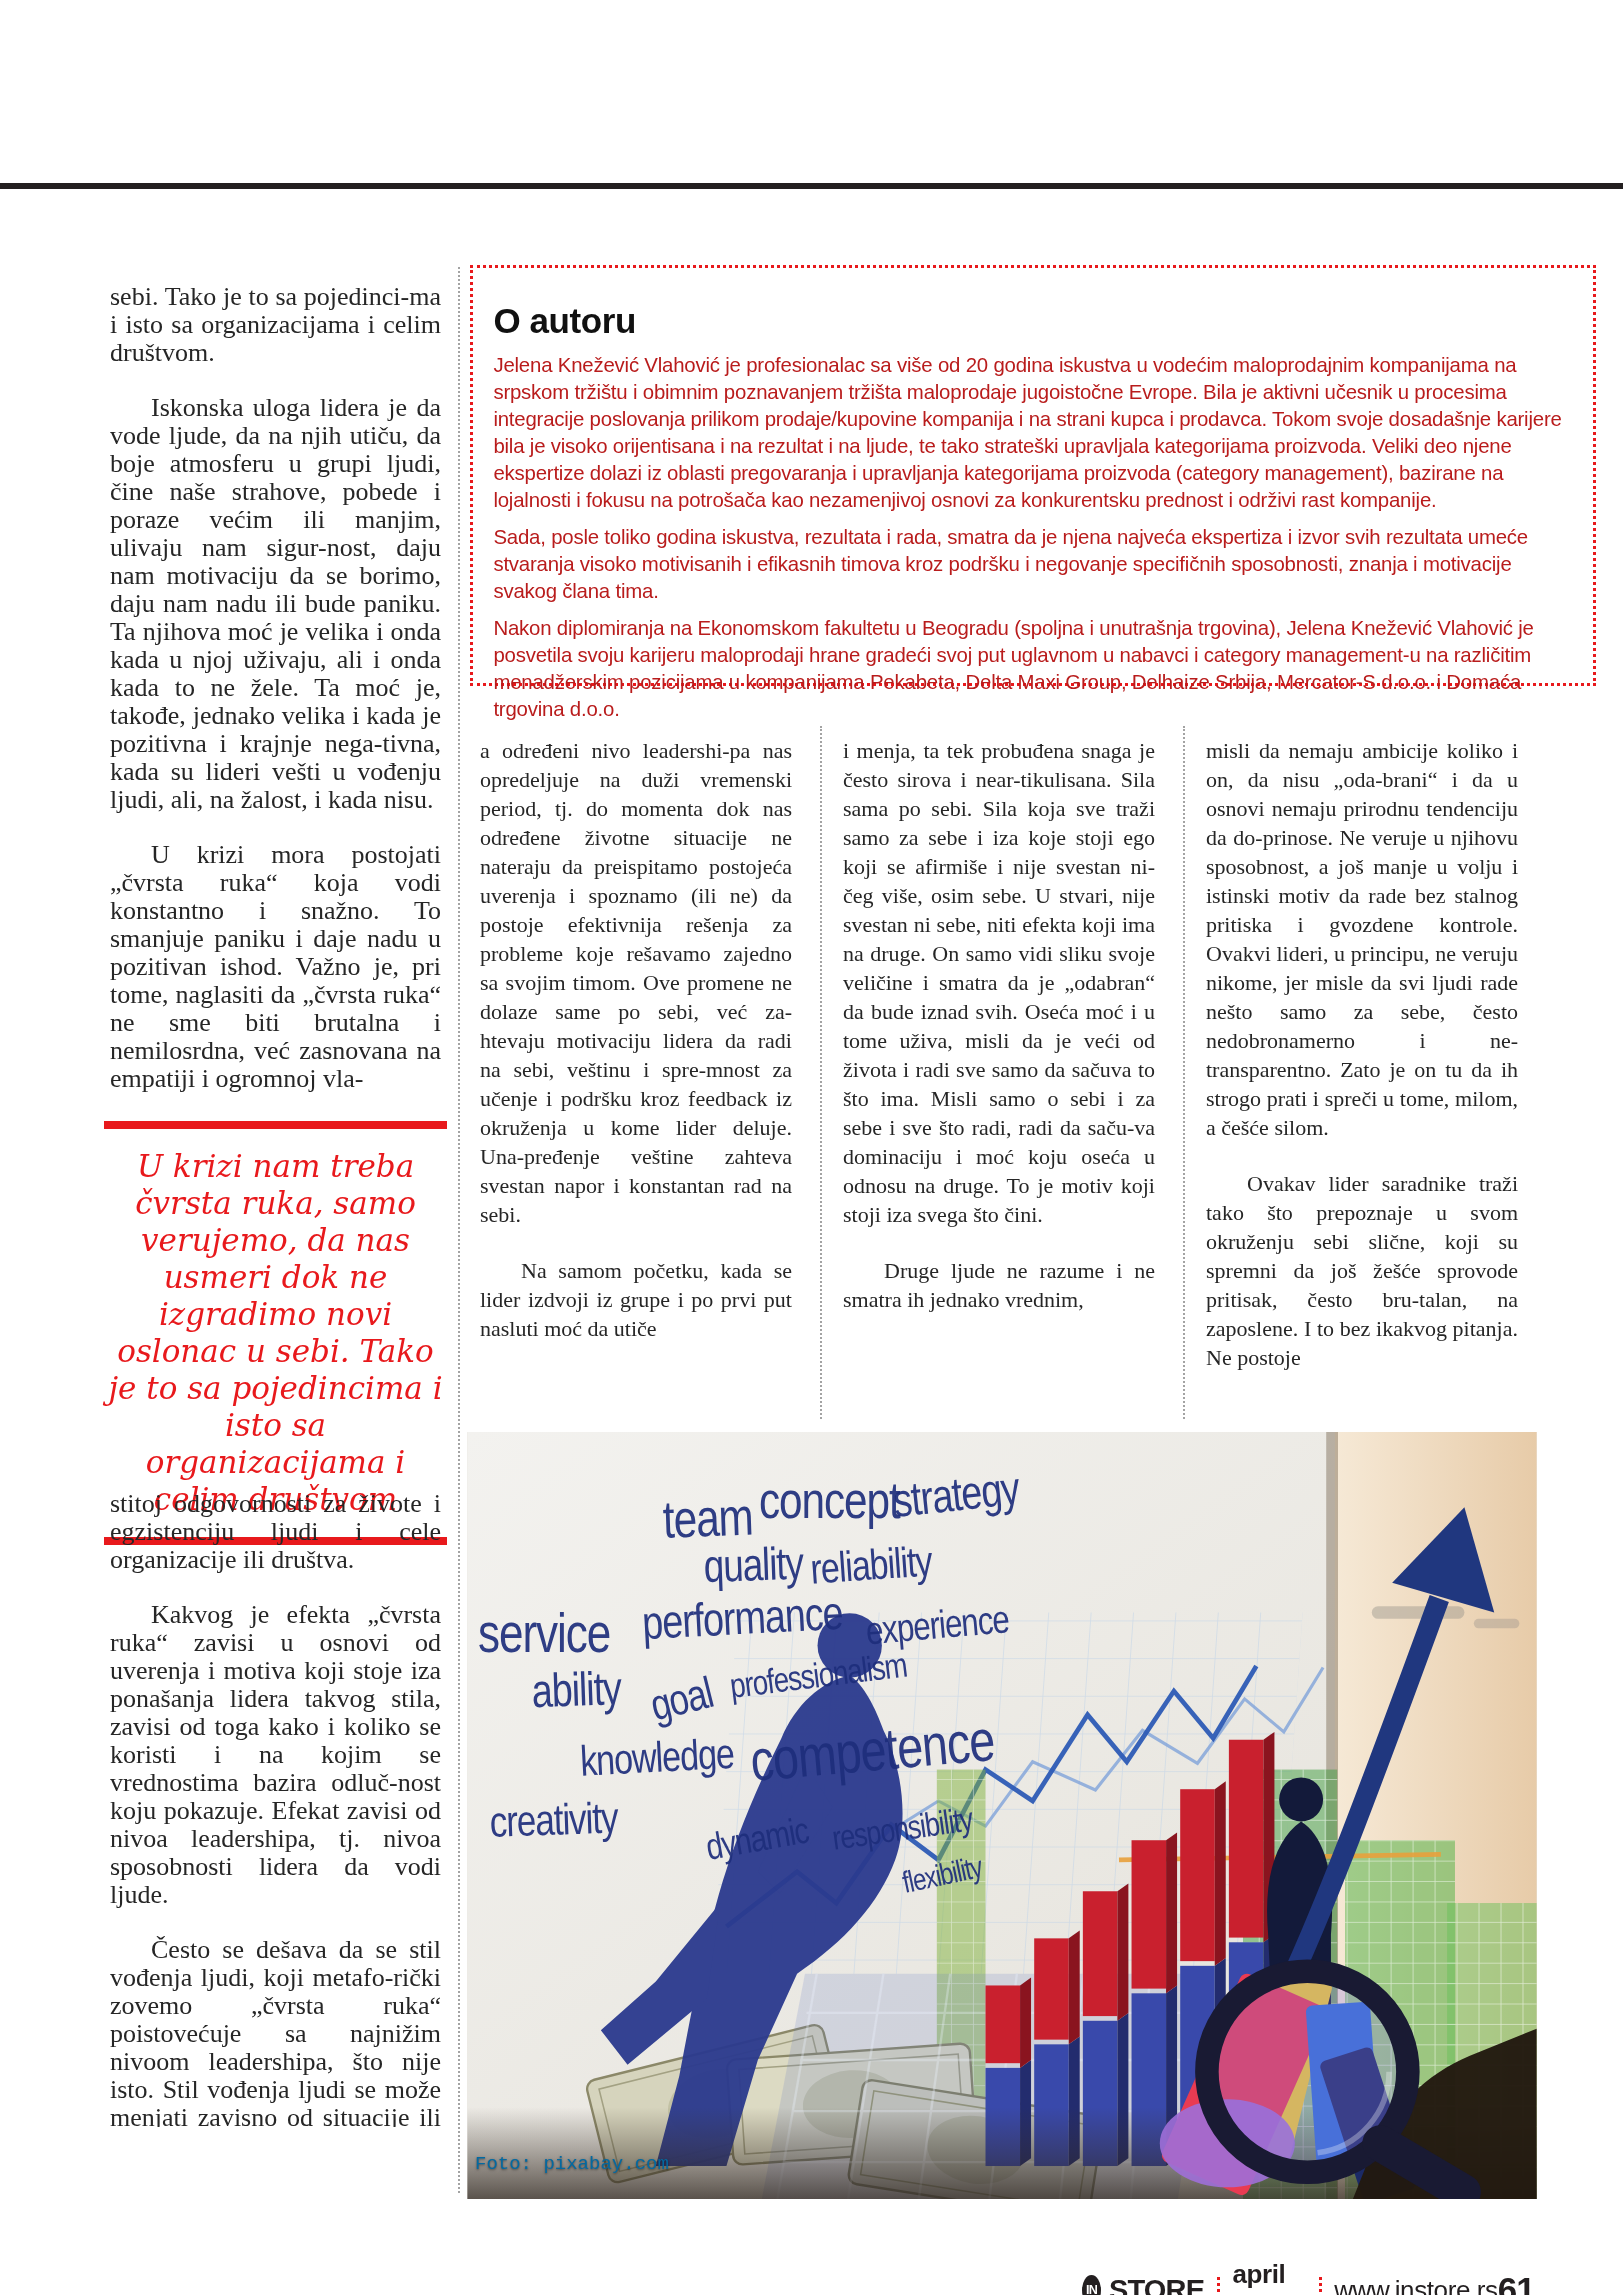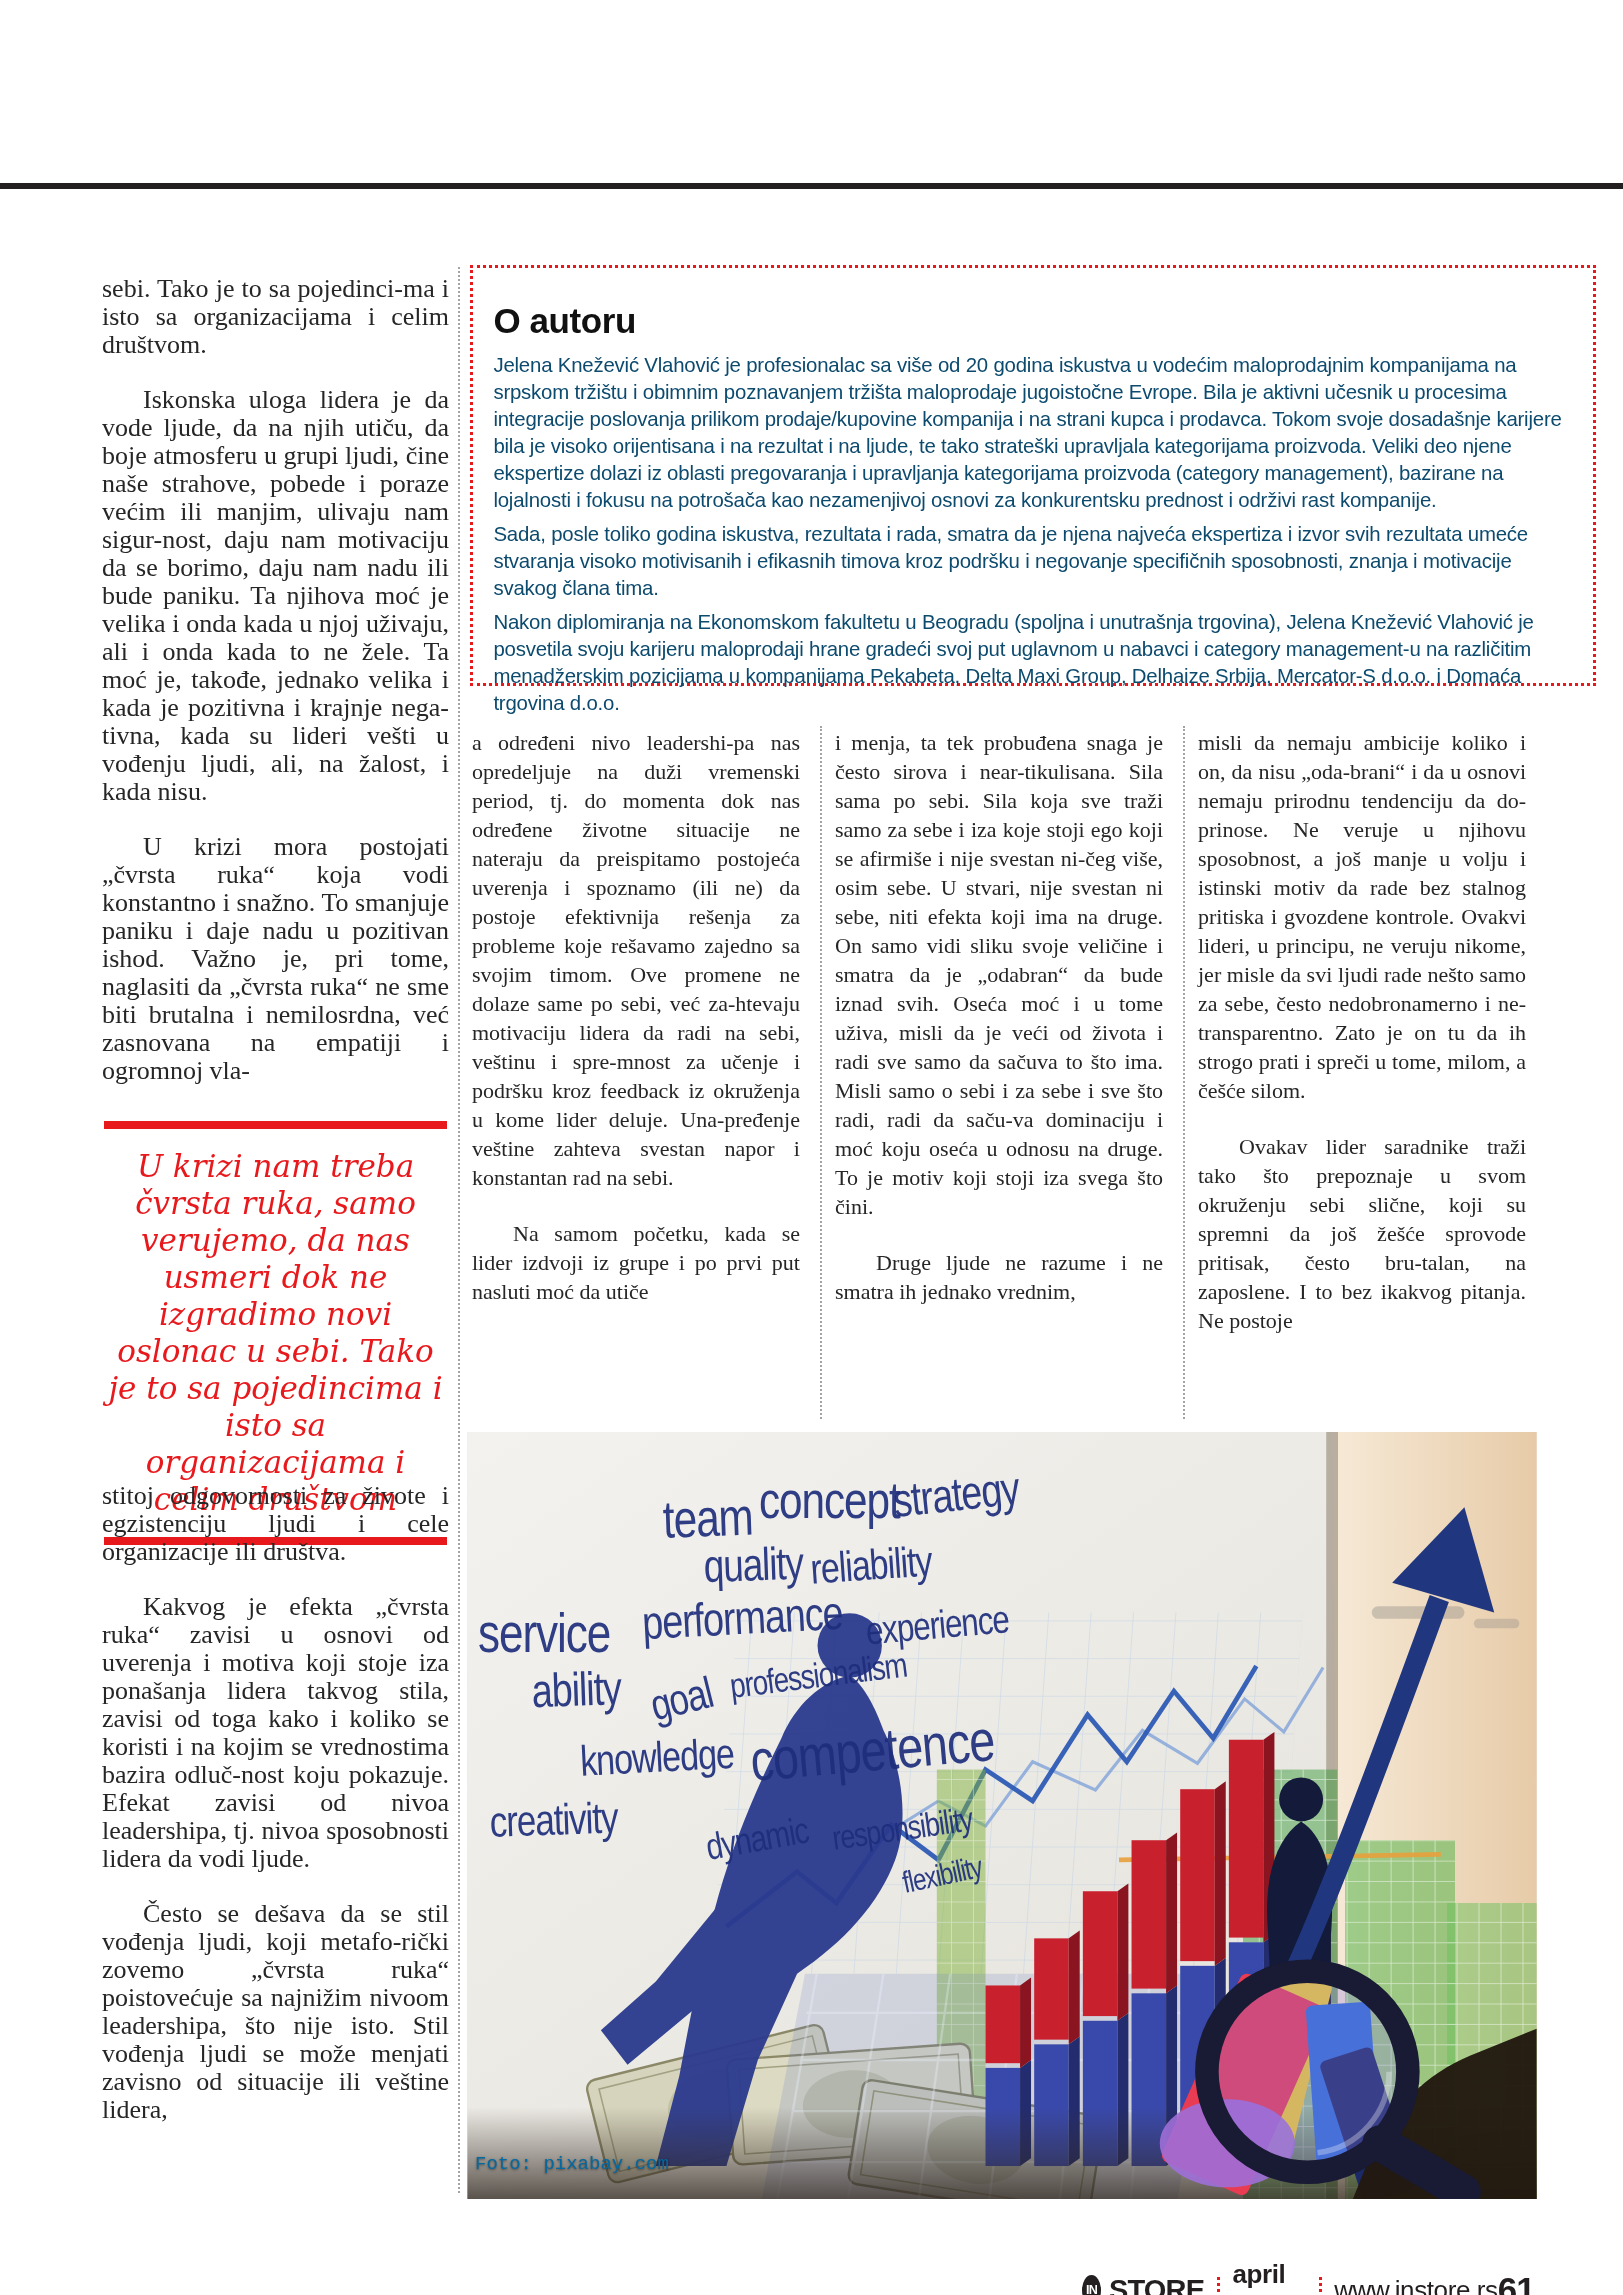--- a/index.html
+++ b/index.html
@@ -2,42 +2,42 @@
 <html style="--accent: #e8191c;font-size:12.6px"><head>
 <meta charset="utf-8">
 <style>
   html,body{margin:0;padding:0;background:#888;}
   .page{position:relative;width:1623px;height:2295px;background:#ffffff;overflow:hidden;
         font-family:"Liberation Serif",serif;color:#232323;}
   .top-rule{position:absolute;left:0;top:183px;width:1623px;height:6.3px;background:#231f20;}
 
   
   .scol{position:absolute;text-align:justify;color:#262626;}
-  .scol p{margin:4px;}
+  .scol p{margin:12px;}
   .scol p.gap{margin-top:27px;}
   .scol p.ind{text-indent:41px;}
   .col1t{left:98px;top:271px;width:355px;height:850px;overflow:hidden;font-size:26px;line-height:28px;}
   .col1b{left:98px;top:1478px;width:355px;height:649px;overflow:hidden;font-size:26px;line-height:28px;}
   .ncol{top:724px;width:336px;height:701px;overflow:hidden;font-size:22px;line-height:29px;}
   .col2{left:468px;}
   .col3{left:831px;}
   .col4{left:1194px;}
 
   
   .quote{position:absolute;left:98px;top:1121px;width:355px;background:#fff;}
   .qrule{height:7.9px;background:var(--accent,#e8191c);margin:0 6.3px;}
   .qtext{margin:19px 4.7px;text-align:center;font-family:"DejaVu Serif",serif;font-style:italic;
          font-size:31px;line-height:37px;color:var(--accent,#e8191c);}
 
   
   .about{position:absolute;left:470px;top:265px;width:1126px;height:421px;box-sizing:border-box;
          border:3.9px dotted var(--accent,#e8191c);background:#fff;padding:14px 20.4px 0 20.4px;
          font-family:"Liberation Sans",sans-serif;}
   .about h2{margin:19px 0 11px 0;font-size:35px;letter-spacing:-0.4px;color:#111;}
-  .about p{margin:4px 0 7px 0;font-size:20.4px;line-height:27px;color:#0c4a6e;letter-spacing:-0.2px;text-align:left;}
+  .about p{margin:10px 0 7px 0;font-size:20.4px;line-height:27px;color:#b91c1c;letter-spacing:-0.2px;text-align:left;}
 
   
   .vsep{position:absolute;width:0;border-left:2.4px dotted #a3a3a3;}
   .vsep1{left:458px;top:267px;height:1926px;}
   .vsep2{left:820px;top:726px;height:693px;}
   .vsep3{left:1183px;top:726px;height:693px;}
 
   
   .photo{position:absolute;left:467px;top:1432px;width:1070px;height:767px;overflow:hidden;background:#eceae5;}
   .photo svg{position:absolute;left:0;top:0;}

